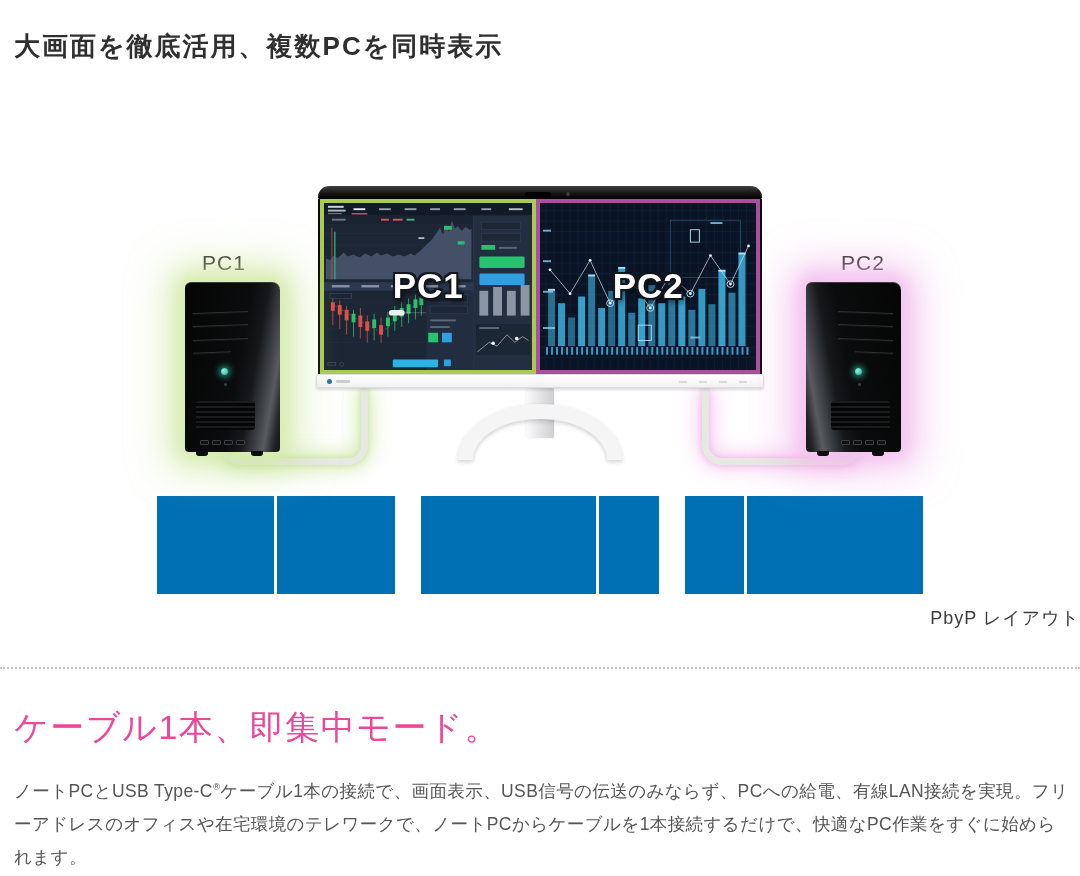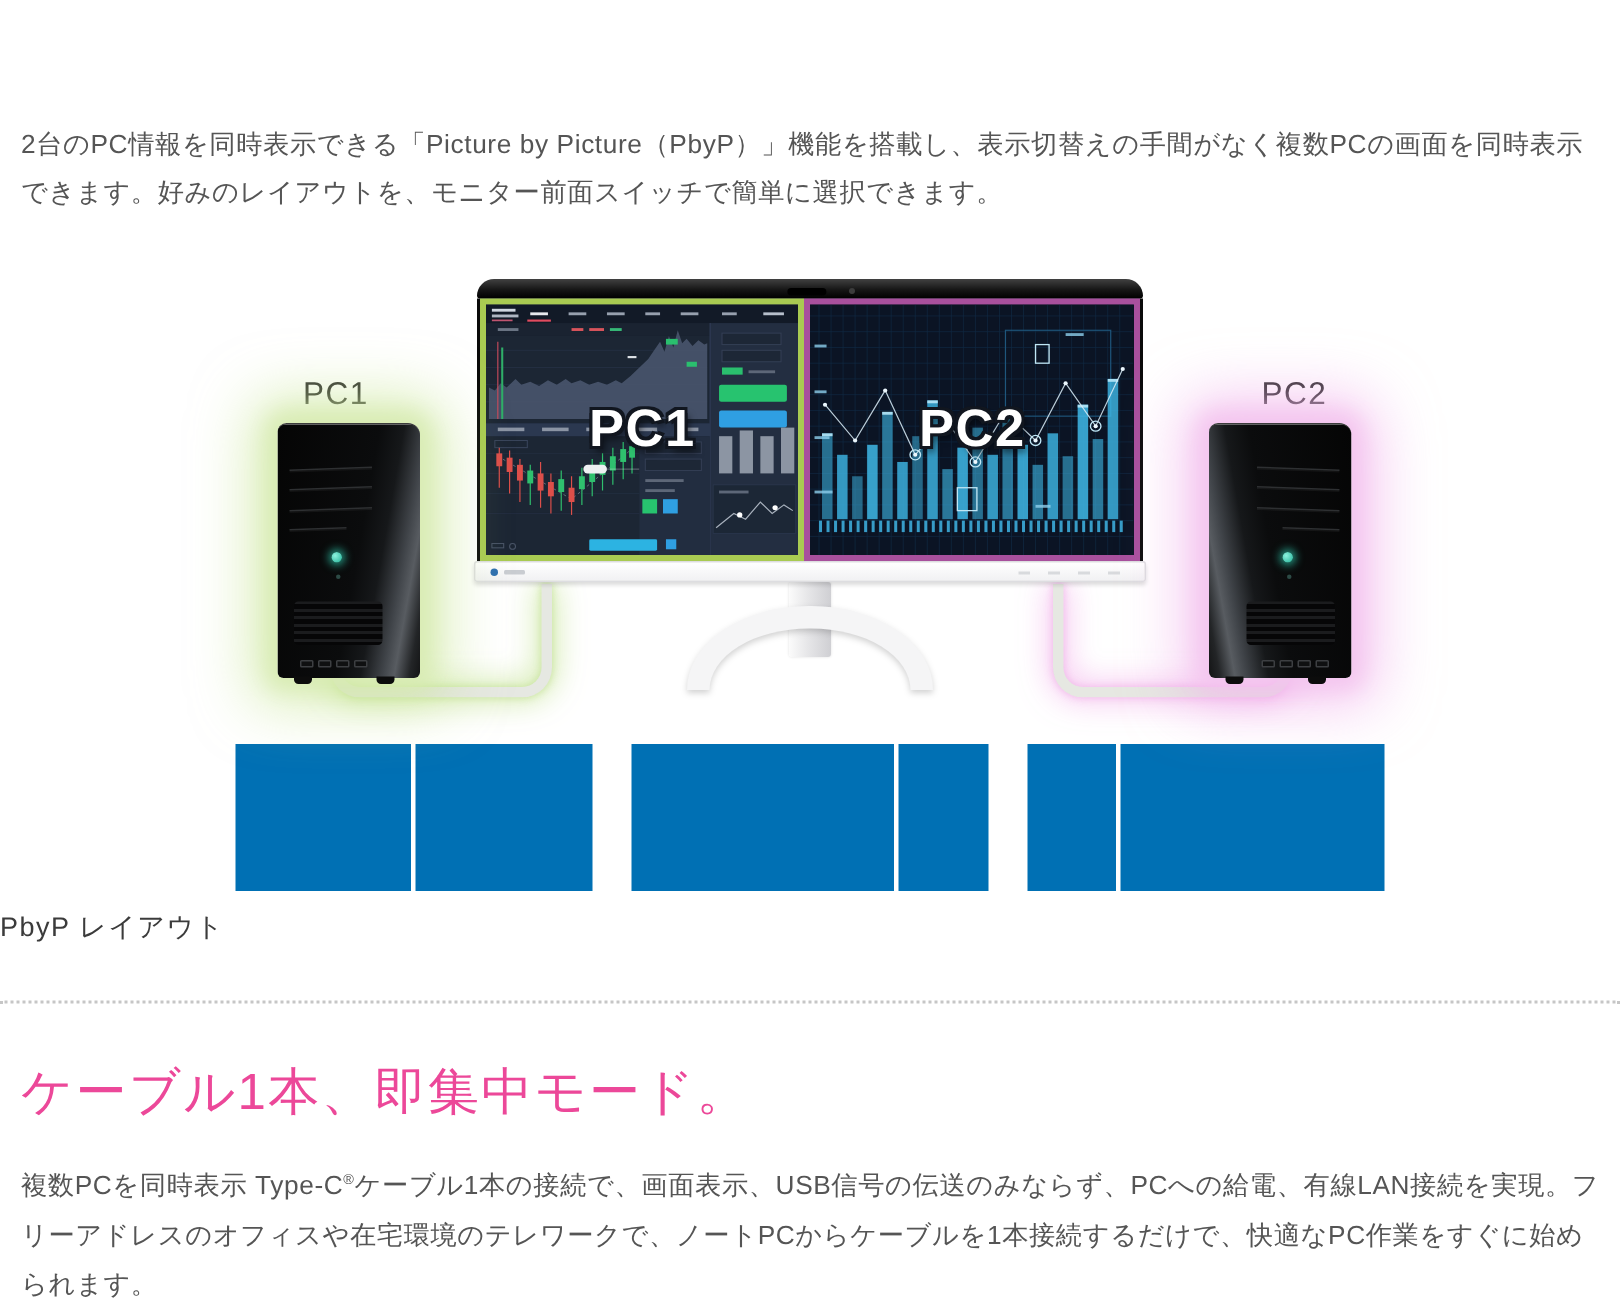--- a/index.html
+++ b/index.html
@@ -5,21 +5,21 @@
   * { margin:0; padding:0; box-sizing:border-box; }
   html,body { background:#fff; }
   body { font-family:"Liberation Sans", sans-serif; }
   .page { position:relative; width:1080px; height:876px; background:#fff; overflow:hidden; margin:0 auto; }
 
   
   .h-top { position:absolute; left:14px; top:29px; font-size:26px; font-weight:bold;
            color:#2f2f2f; letter-spacing:2px; }
   .body-top { position:absolute; left:14px; top:80px; width:1056px; font-size:17.5px;
               line-height:32px; color:#555; letter-spacing:0.4px; }
-  .layouts-caption { position:absolute; left:0; top:606px; width:1080px; text-align:left;
+  .layouts-caption { position:absolute; left:0; top:606px; width:1080px; text-align:right;
                      font-size:18px; color:#3b3b3b; letter-spacing:1px; }
   .dotted-divider { position:absolute; left:0; right:0; top:667px; border-top:2px dotted #c6c6c6; }
   .h-usbc { position:absolute; left:14px; top:705px; font-size:34px; font-weight:400;
             color:#ec4899; letter-spacing:1.5px; }
   .body-usbc { position:absolute; left:14px; top:770px; width:1056px; font-size:17.5px;
                line-height:33px; color:#555; letter-spacing:0.4px; }
   .body-usbc sup { font-size:0.55em; vertical-align:super; }
 
   
   .diagram { position:absolute; left:0; top:0; width:996px; height:500px; }
@@ -102,21 +102,21 @@
   
   .layouts { position:absolute; left:157px; top:496px; width:766px; height:98px; display:flex; gap:26px; }
   .layout-rect { position:relative; flex:1; background:#0070b4; }
   .pbyp-split { position:absolute; top:0; bottom:0; width:3px; background:#fff; }
 </style>
 </head>
 <body>
 
 <div class="page">
 
-  <p class="body-top">2台のPC情報を同時表示できる「Picture by Picture（PbyP）」機能を搭載し、表示切替えの手間がなく複数PCの画面を同時表示できます。好みのレイアウトを、モニター前面スイッチで簡単に選択できます。</p>
+  <h2 class="h-top">大画面を徹底活用、複数PCを同時表示</h2>
 
   <div class="diagram">
 
     <div class="tower-label tl-left">PC1</div>
     <div class="tower-label tl-right">PC2</div>
 
     <div class="cable cable-green"></div>
     <div class="cable cable-pink"></div>
 
     <div class="tower tower-left">
@@ -458,15 +458,15 @@
     </div>
     <div class="layout-rect">
       <div class="pbyp-split" style="left: calc(25.5% - 1.5px);"></div>
     </div>
   </div>
   <div class="layouts-caption">PbyP レイアウト</div>
 
   <div class="dotted-divider"></div>
 
   <h2 class="h-usbc">ケーブル1本、即集中モード。</h2>
-  <p class="body-usbc"><span>複数PCを同時表示 Type-C</span><sup>®</sup><span>ケーブル1本の接続で、画面表示、USB信号の伝送のみならず、PCへの給電、有線LAN接続を実現。フリーアドレスのオフィスや在宅環境のテレワークで、ノートPCからケーブルを1本接続するだけで、快適なPC作業をすぐに始められます。</span></p>
+  <p class="body-usbc"><span>ノートPCとUSB Type-C</span><sup>®</sup><span>ケーブル1本の接続で、画面表示、USB信号の伝送のみならず、PCへの給電、有線LAN接続を実現。フリーアドレスのオフィスや在宅環境のテレワークで、ノートPCからケーブルを1本接続するだけで、快適なPC作業をすぐに始められます。</span></p>
 
 </div>
 
 </body></html>

